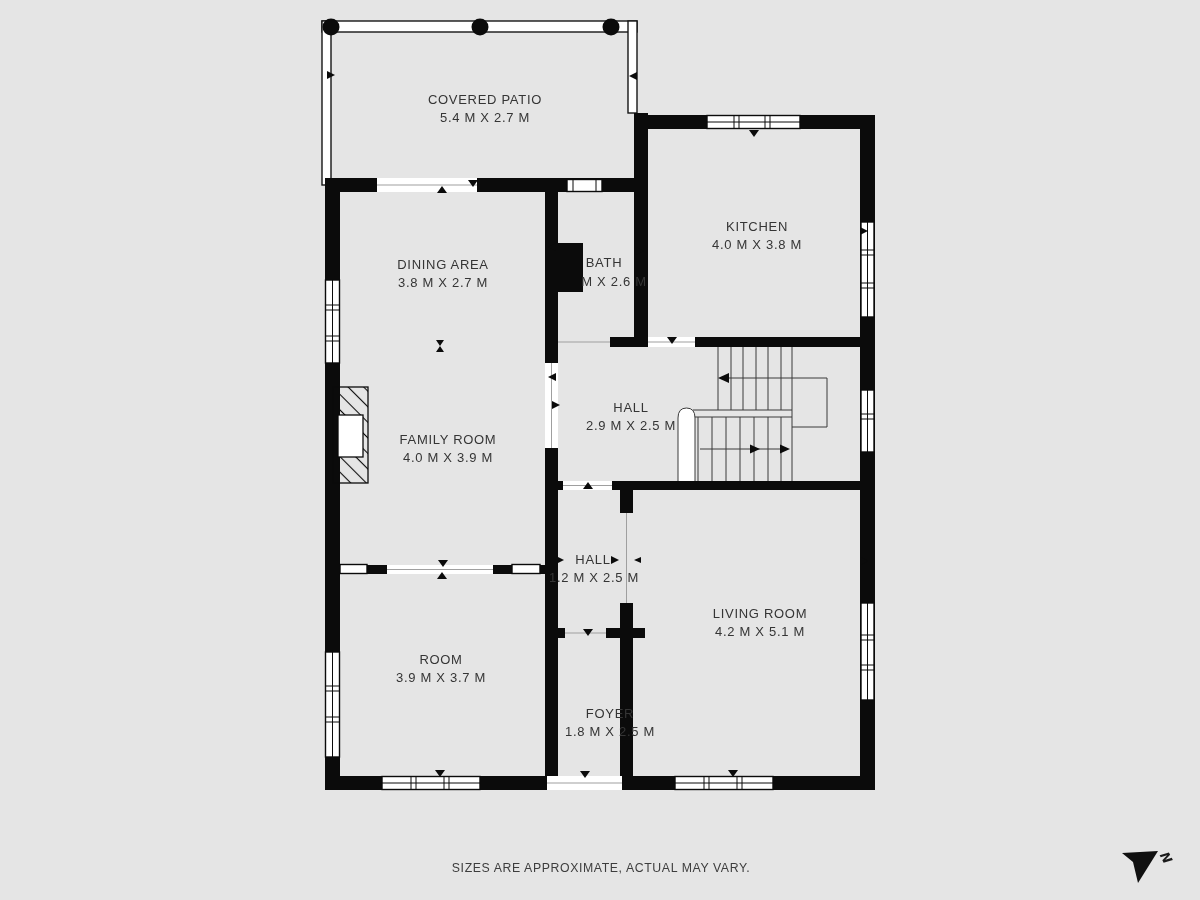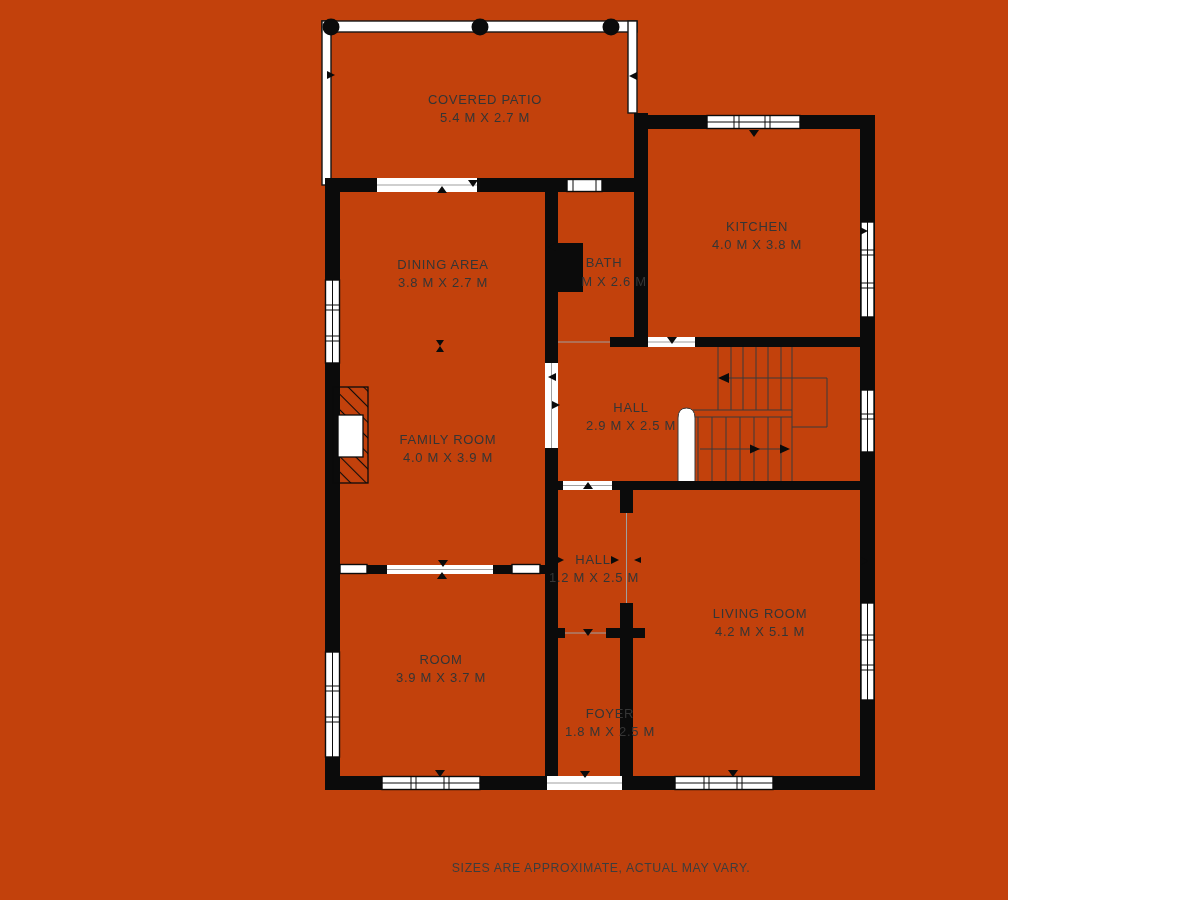--- a/index.html
+++ b/index.html
@@ -1,16 +1,16 @@
 <!DOCTYPE html>
 <html><head>
 <meta charset="utf-8">
 <style>
   html,body{margin:0;padding:0;background:#ffffff;}
-  .canvas{position:relative;width:1008px;height:900px;background:#c2410c;overflow:hidden;
+  .canvas{position:relative;width:1200px;height:900px;background:#e5e5e5;overflow:hidden;
           font-family:"Liberation Sans",sans-serif;}
   svg{display:block;}
   .wall{fill:#0b0b0b;stroke:none;}
   .open{fill:#ffffff;stroke:none;}
   .thin{stroke:#9f9f9f;stroke-width:1;fill:none;}
   .pat{fill:#ffffff;stroke:#161616;stroke-width:1.4;}
   .post{fill:#0b0b0b;}
   .win{fill:#ffffff;stroke:#0b0b0b;stroke-width:1.4;}
   .winline{stroke:#0b0b0b;stroke-width:1;fill:none;}
   .stair{stroke:#3a3a3a;stroke-width:1;fill:none;}

